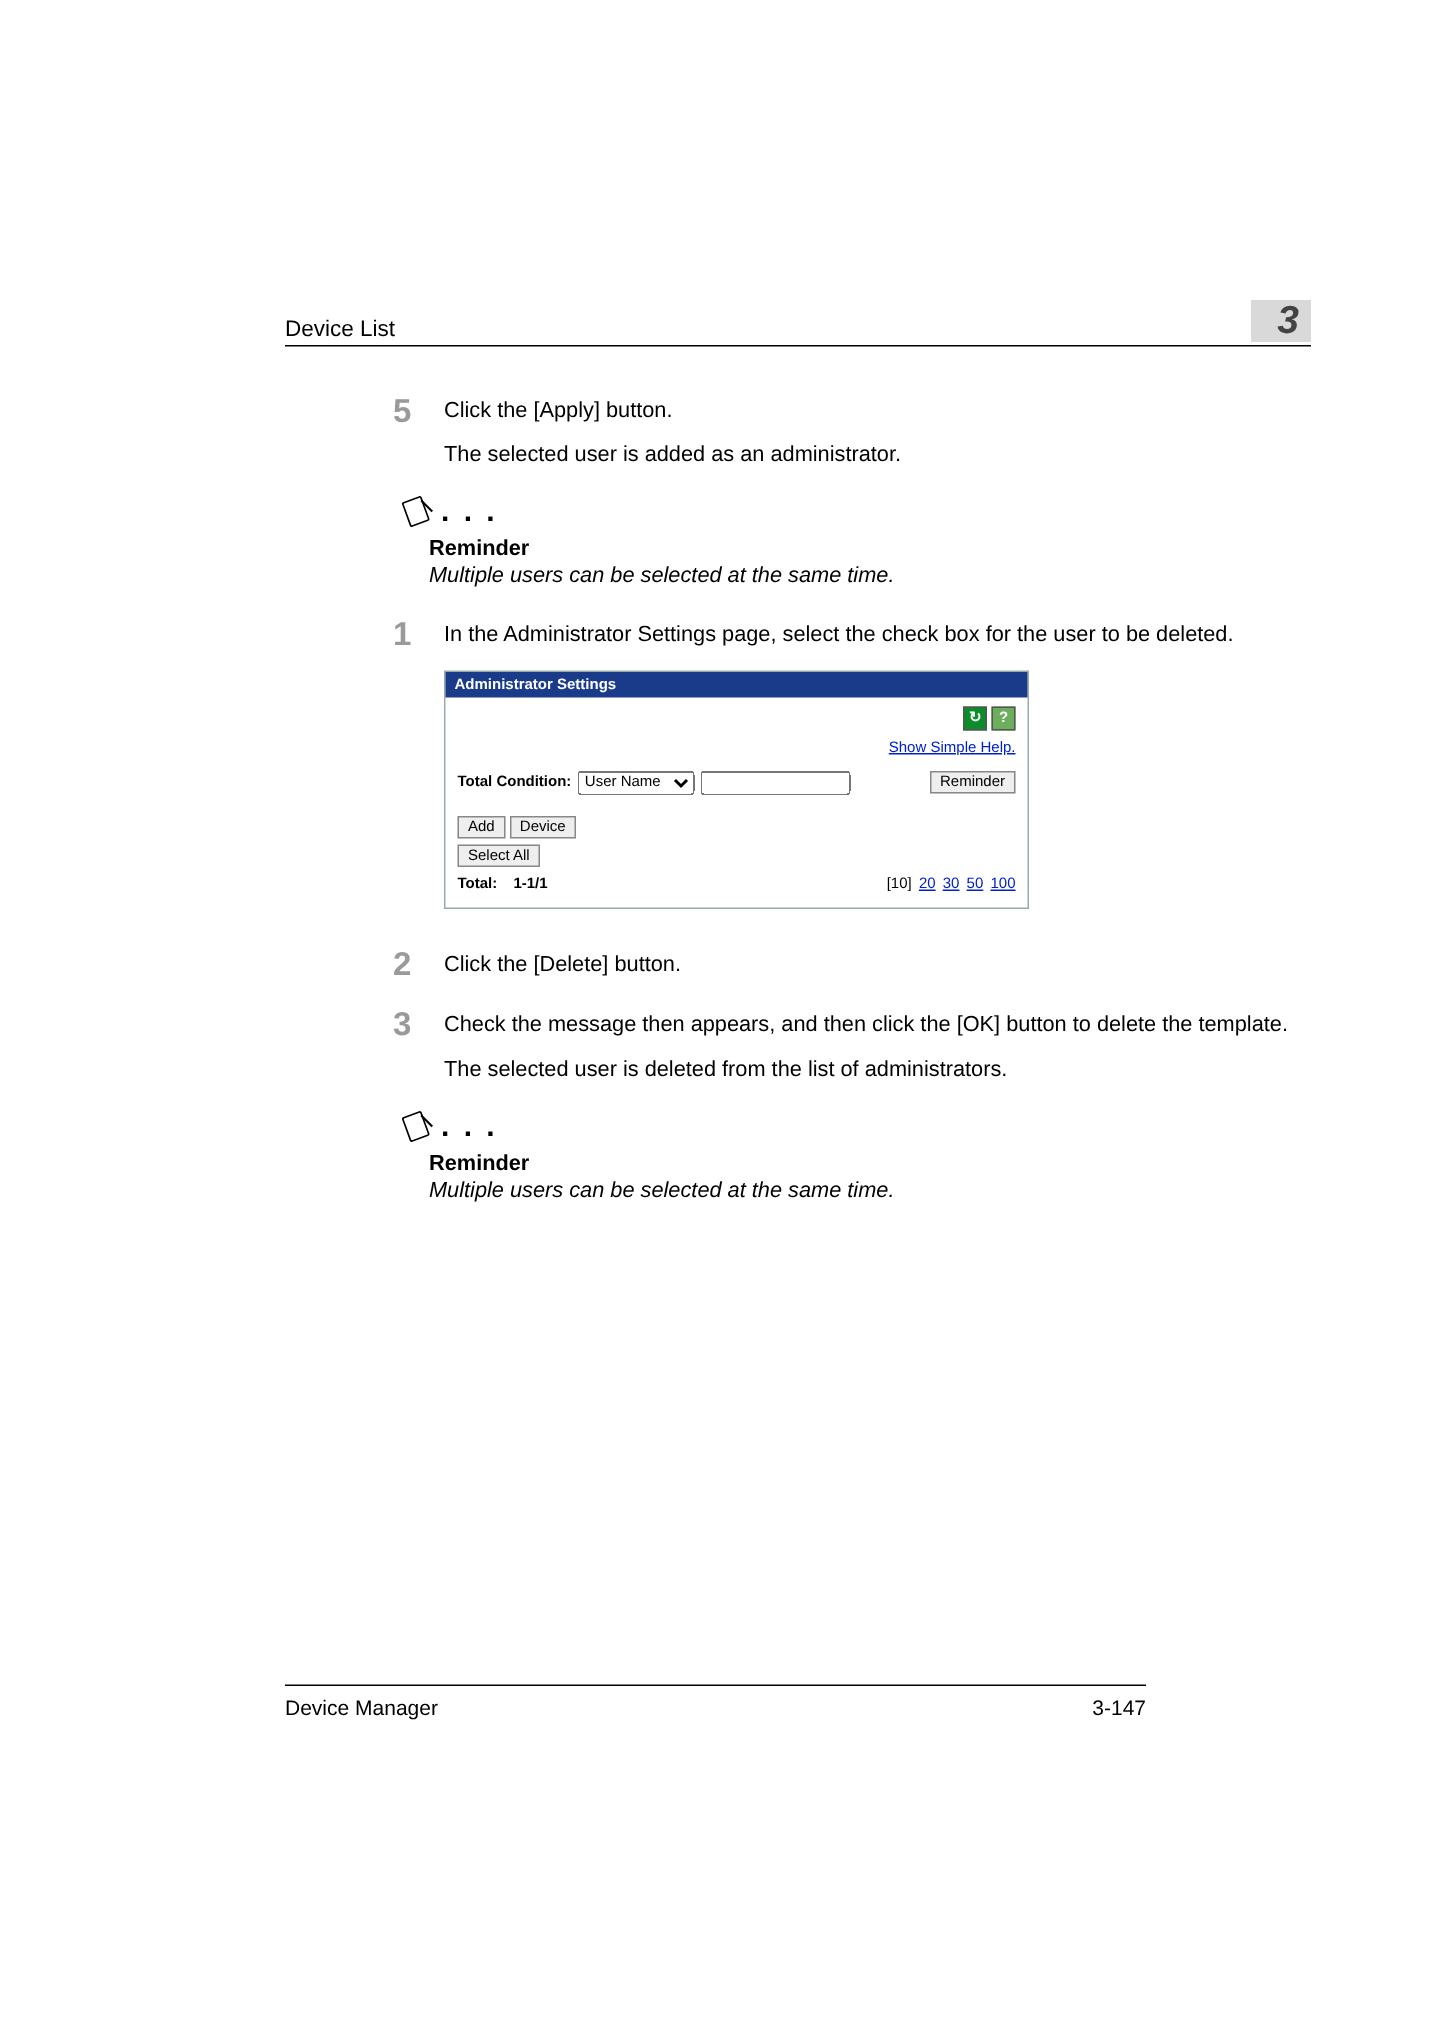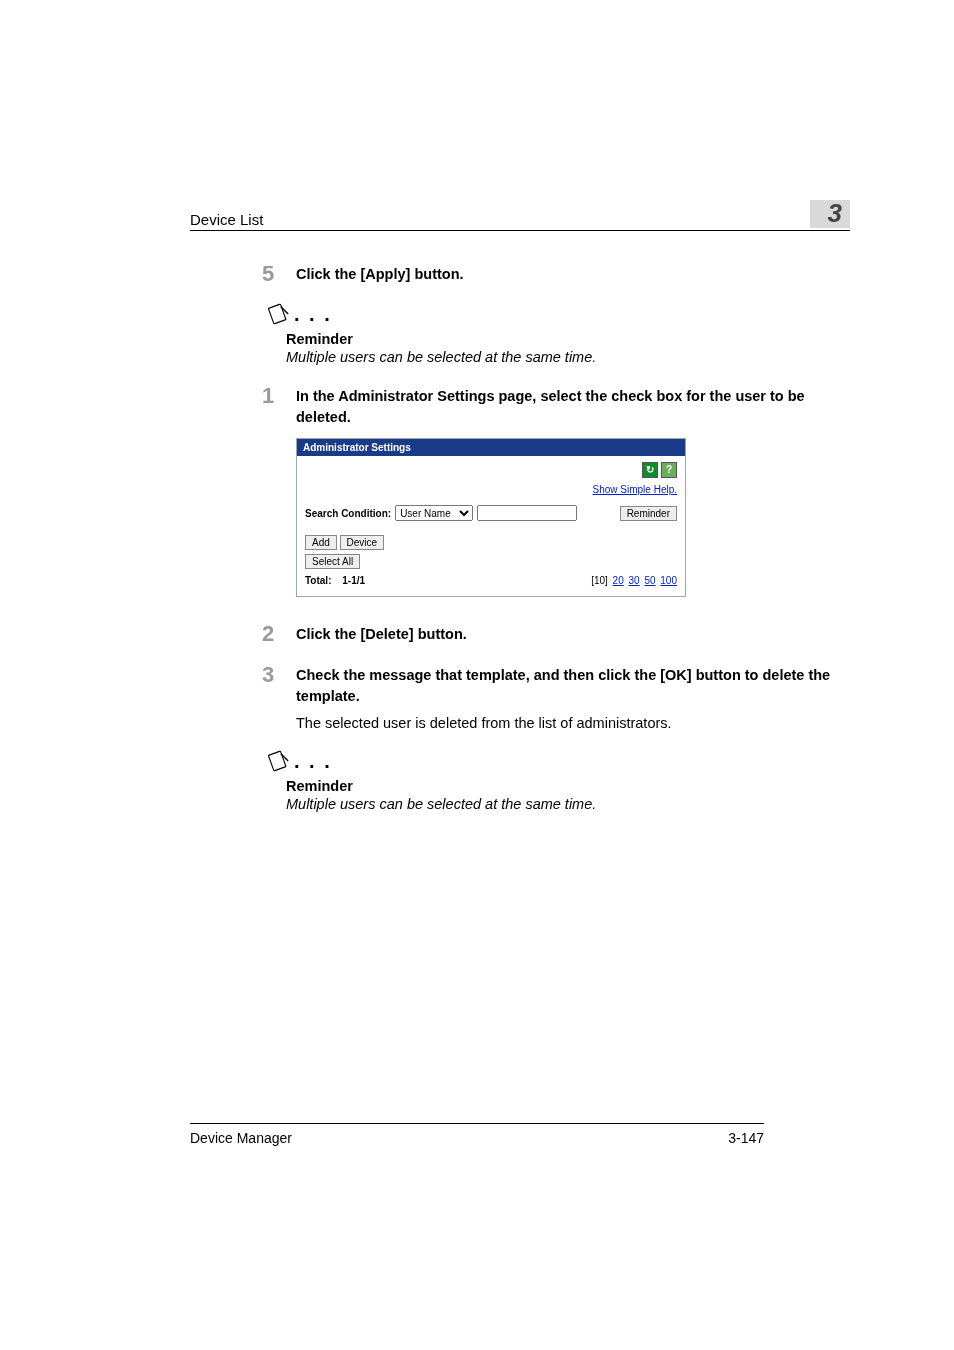--- a/index.html
+++ b/index.html
@@ -7,21 +7,21 @@
     padding: 0;
     font-family: Arial, Helvetica, sans-serif;
     background: #fff;
     color: #000;
     width: 954px;
     height: 1350px;
     position: relative;
     box-sizing: border-box;
   }
   .page {
-    padding: 200px 104px 0 190px;
+    padding: 200px 80px 0 190px;
   }
   .header-row {
     display: flex;
     justify-content: space-between;
     align-items: flex-end;
     border-bottom: 1.5px solid #000;
     padding-bottom: 2px;
     margin-bottom: 30px;
   }
   .header-title {
@@ -47,21 +47,20 @@
     font-weight: bold;
     color: #9a9a9a;
     width: 34px;
     flex-shrink: 0;
     line-height: 1.2;
   }
   .step .body {
     font-size: 14.5px;
     line-height: 1.45;
     padding-top: 3px;
-    font-weight: bold;
   }
   .sub-body {
     margin-left: 106px;
     font-size: 14.5px;
     line-height: 1.45;
     margin-top: 6px;
     margin-bottom: 10px;
   }
   .note-block {
     margin-left: 78px;
@@ -224,20 +223,21 @@
 
   <div class="header-row">
     <span class="header-title">Device List</span>
     <span class="header-chapter">3</span>
   </div>
 
   <div class="step">
     <div class="num">5</div>
     <div class="body">Click the [Apply] button.</div>
   </div>
+  <div class="sub-body">The selected user is added as an administrator.</div>
 
   <div class="note-block">
     <div class="note-icon-row">
       <svg class="note-icon" viewBox="0 0 24 24">
         <rect x="3" y="3" width="14" height="18" rx="1" fill="none" stroke="#000" stroke-width="1.2" transform="rotate(-20 10 12)"></rect>
         <path d="M14 4 L22 12" stroke="#000" stroke-width="1.5"></path>
       </svg>
       <span class="note-dots">. . .</span>
     </div>
     <div class="note-title">Reminder</div>
@@ -254,21 +254,21 @@
     <div class="panel-title">Administrator Settings</div>
     <div class="panel-inner">
       <div class="panel-top-icons">
         <span class="ico-refresh">↻</span>
         <span class="ico-help">?</span>
       </div>
       <div class="panel-helplink">
         <a href="#">Show Simple Help.</a>
       </div>
       <div class="search-row">
-        <span class="lbl">Search Condition:</span>
+        <span class="lbl">Total Condition:</span>
         <select>
           <option>User Name</option>
         </select>
         <input type="text" value="" style="">
         <span style="flex:1"></span>
         <button class="btn">Reminder</button>
       </div>
       <div class="btn-row">
         <button class="btn">Add</button>
         <button class="btn">Device</button>
@@ -292,21 +292,21 @@
     </div>
   </div>
 
   <div class="step">
     <div class="num">2</div>
     <div class="body">Click the [Delete] button.</div>
   </div>
 
   <div class="step" style="margin-top:14px;">
     <div class="num">3</div>
-    <div class="body">Check the message that template, and then click the [OK] button to delete the template.</div>
+    <div class="body">Check the message then appears, and then click the [OK] button to delete the template.</div>
   </div>
   <div class="sub-body">The selected user is deleted from the list of administrators.</div>
 
   <div class="note-block">
     <div class="note-icon-row">
       <svg class="note-icon" viewBox="0 0 24 24">
         <rect x="3" y="3" width="14" height="18" rx="1" fill="none" stroke="#000" stroke-width="1.2" transform="rotate(-20 10 12)"></rect>
         <path d="M14 4 L22 12" stroke="#000" stroke-width="1.5"></path>
       </svg>
       <span class="note-dots">. . .</span>

